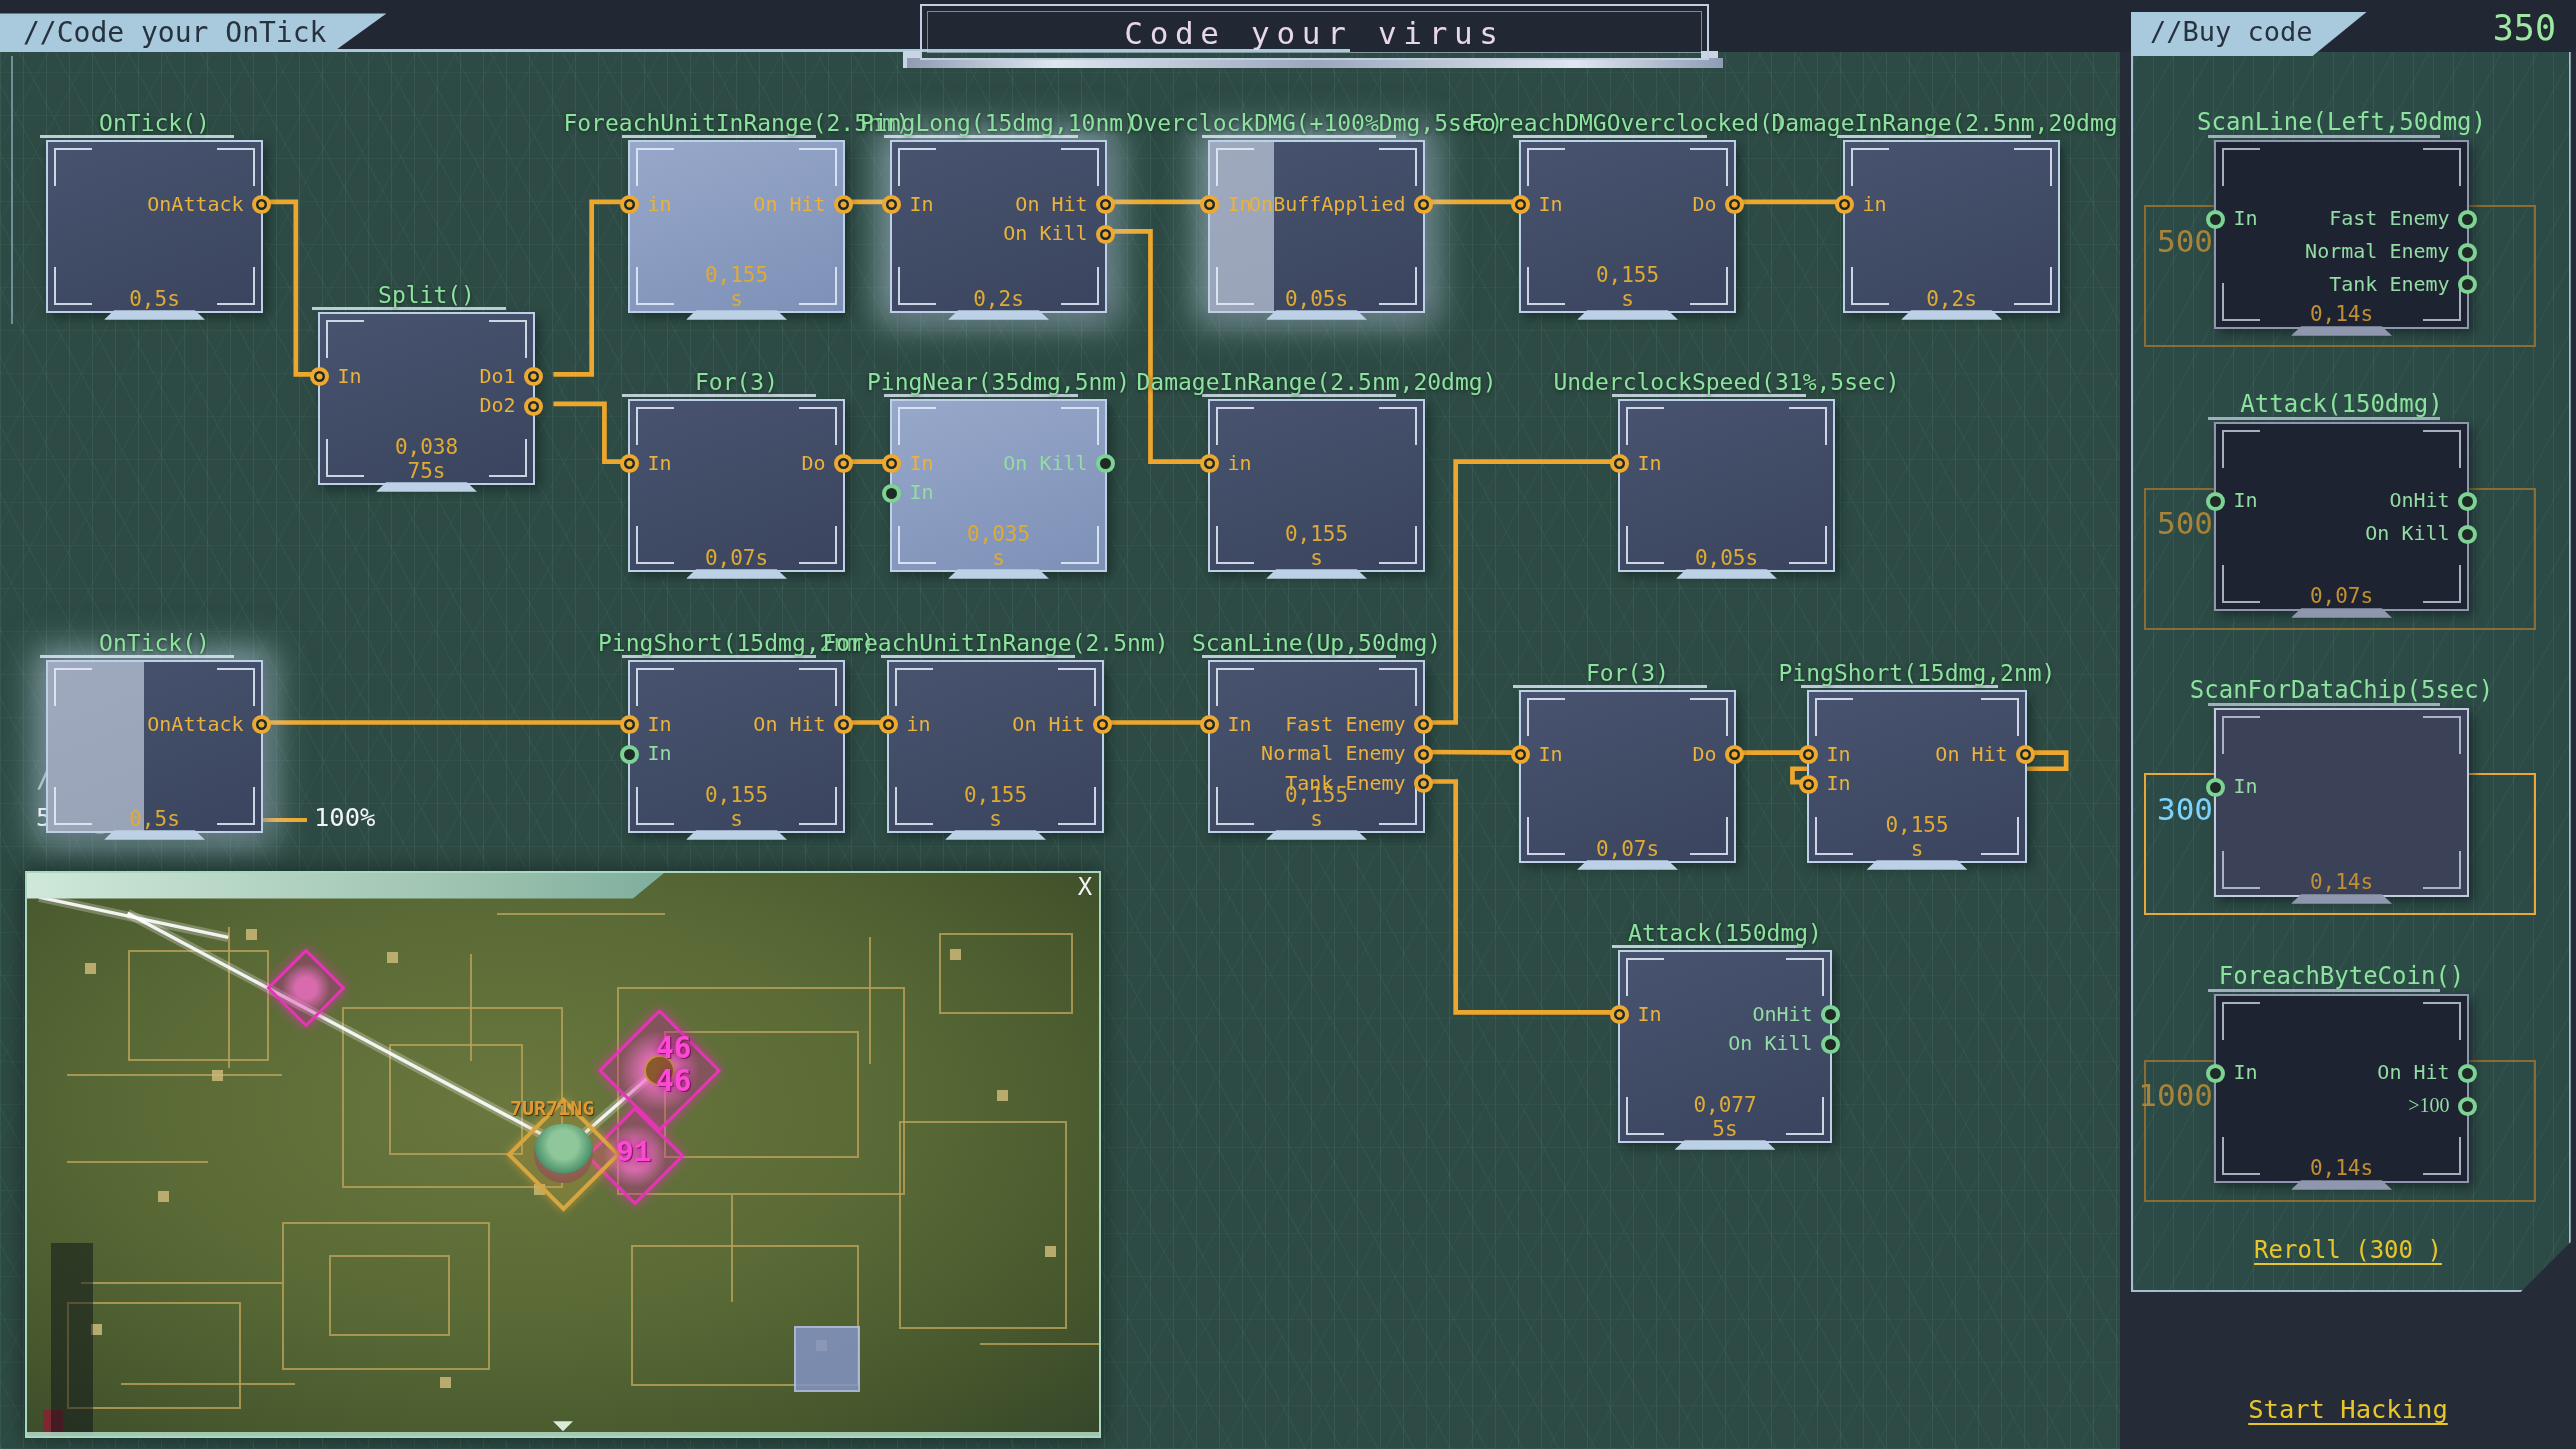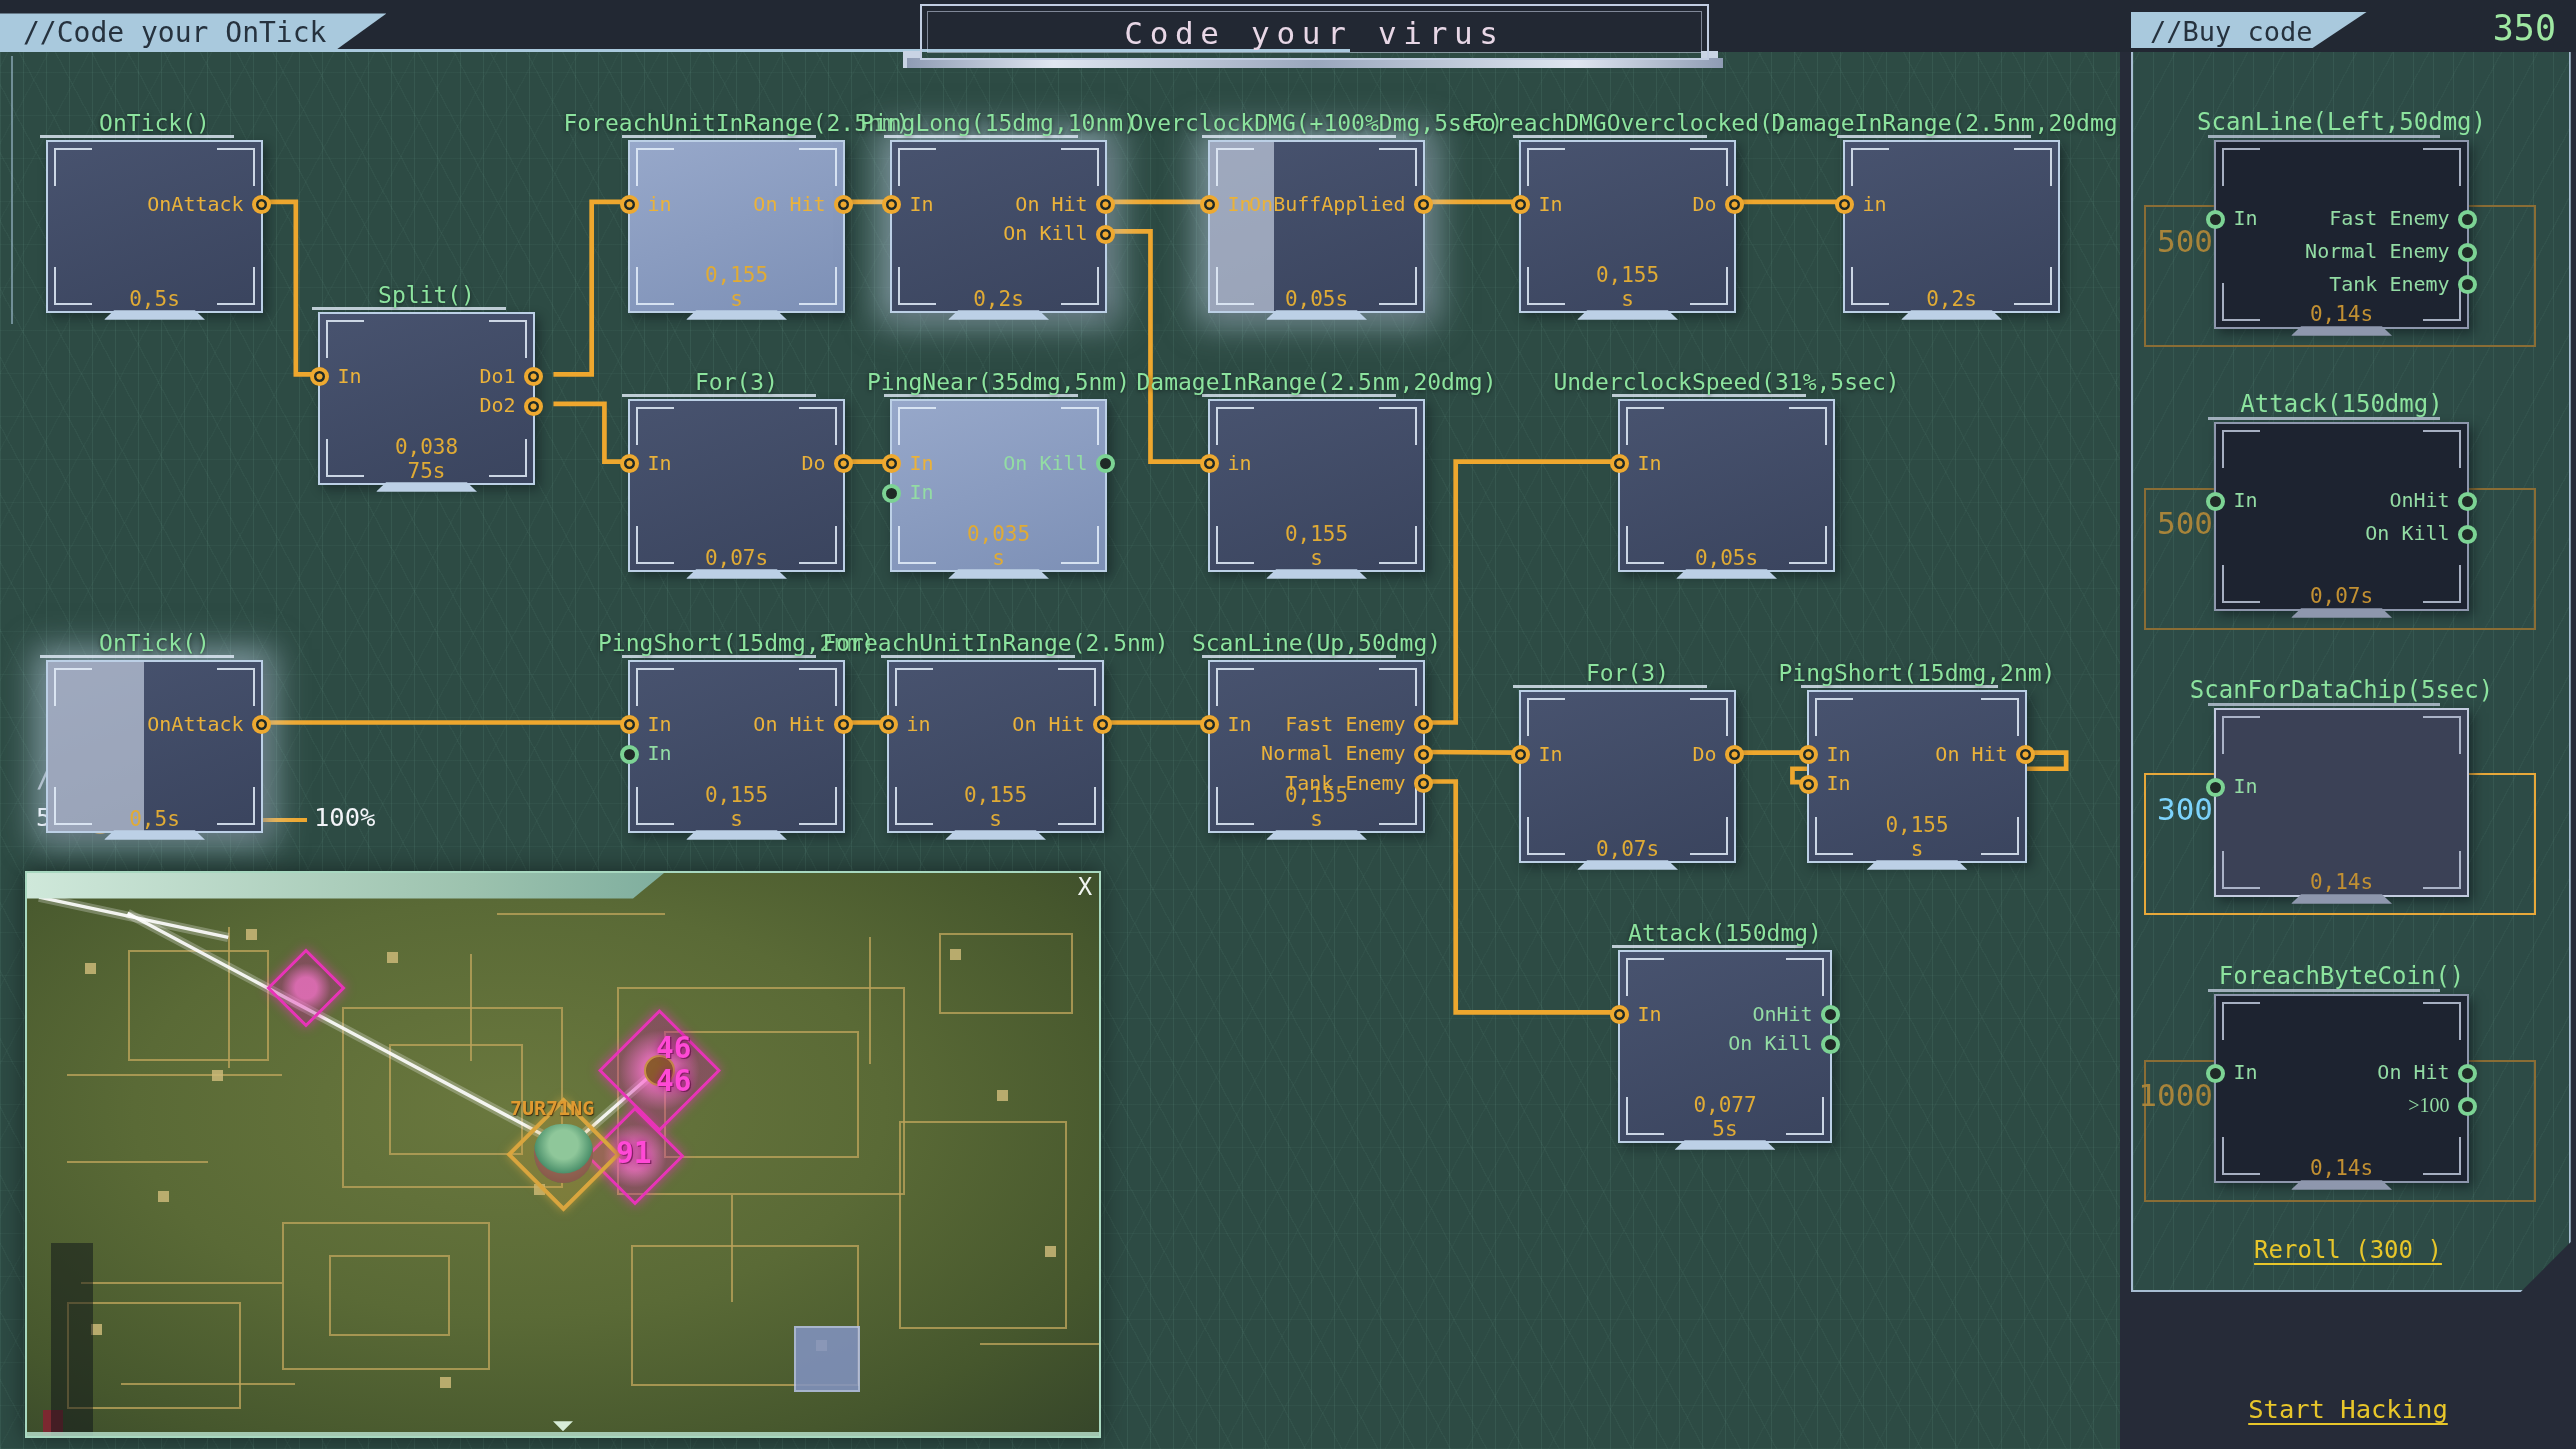--- a/index.html
+++ b/index.html
@@ -5,21 +5,21 @@
   html,body{margin:0;padding:0;background:#272c39;}
   body{width:2576px;height:1449px;position:relative;overflow:hidden;
        font-family:"DejaVu Sans Mono","Liberation Mono",monospace;}
   .abs{position:absolute;}
   
   #topbar{left:0;top:0;width:2576px;height:52px;background:#222833;z-index:30;}
   #top-underline{left:0;top:49px;width:1350px;height:3.4px;background:#a9c9dd;}
   .tab{background:#a9c9dd;color:#26323e;font-size:28px;line-height:39px;
        clip-path:polygon(0 0,100% 0,calc(100% - 54px) 100%,0 100%);padding:0 60px 0 23px;}
   #tab-code{left:0;top:13.4px;height:39px;}
-  #tab-buy{left:2131px;top:12px;height:36px;font-size:27px;padding:0 54px 0 19px;}
+  #tab-buy{left:2131px;top:12px;height:44px;font-size:27px;padding:0 54px 0 19px;}
   #credits{left:2442px;top:8px;width:114px;text-align:right;color:#9fe8a2;font-size:35px;}
   #center-title-box{left:920px;top:4px;width:789px;height:56px;border:2px solid #c2cee2;box-sizing:border-box;}
   #center-title-box:after{content:"";position:absolute;inset:4.7px;border:1.3px solid rgba(205,215,235,.55);}
   #center-title{width:100%;text-align:center;line-height:54px;color:#e8d7e6;font-size:31px;letter-spacing:6.7px;}
   #center-bar{left:907px;top:58px;width:816px;height:10px;background:linear-gradient(90deg,#8f9cb4,#dfe6f0 18%,#9aa7bd 50%,#dfe6f0 82%,#8f9cb4);}
   .endcap{top:51px;width:17.4px;height:17.4px;background:#c9d4e4;}
   
   #canvas-bg{left:0;top:50px;width:2120px;height:1399px;z-index:0;background-color:#2d4b44;
     background-image:
       repeating-linear-gradient(90deg,rgba(134,197,176,.10) 0 1.3px,transparent 1.3px 23px),
@@ -495,21 +495,21 @@
       <div class="diamond" style="left: 251px; top: 87px; width: 56px; height: 56px; border: 3.4px solid rgb(232, 51, 184); background: radial-gradient(circle, rgba(255, 106, 212, 0.75) 0px, rgba(255, 106, 212, 0.75) 30%, rgba(192, 31, 154, 0.35) 70%); box-shadow: rgba(232, 51, 184, 0.7) 0px 0px 12px;"></div>
       <div class="diamond" style="left: 589px; top: 154px; width: 87px; height: 87px; border: 3.4px solid rgb(232, 51, 184); background: radial-gradient(circle, rgba(255, 106, 212, 0.75) 0px, rgba(255, 106, 212, 0.75) 30%, rgba(192, 31, 154, 0.35) 70%); box-shadow: rgba(232, 51, 184, 0.7) 0px 0px 12px;">
         <div class="abs" style="left: 50%; top: 50%; width: 31px; height: 31px; margin: -15.4px 0px 0px -15.4px; border-radius: 50%; background: rgb(138, 90, 46); border: 2.7px solid rgb(200, 144, 72); box-sizing: border-box;"></div>
       </div>
       <div class="diamond" style="left: 573px; top: 248px; width: 70px; height: 70px; border: 3.4px solid rgb(232, 51, 184); background: radial-gradient(circle, rgba(255, 106, 212, 0.75) 0px, rgba(255, 106, 212, 0.75) 30%, rgba(192, 31, 154, 0.35) 70%); box-shadow: rgba(232, 51, 184, 0.7) 0px 0px 12px;"></div>
       <div class="diamond" style="left: 496px; top: 241px; width: 81px; height: 81px; border: 4px solid rgb(217, 165, 62); background: rgba(217, 165, 62, 0.22); box-shadow: rgba(217, 165, 62, 0.6) 0px 0px 9.4px;"></div>
       <div class="abs" style="left: 507px; top: 251px; width: 59px; height: 59px; border-radius: 46% 46% 50% 50%; background: radial-gradient(circle at 50% 35%, rgb(143, 199, 154) 0px, rgb(143, 199, 154) 30%, rgb(74, 143, 106) 60%, rgb(47, 107, 76) 100%); box-shadow: rgba(200, 60, 60, 0.55) 0px -9.4px 0px inset;"></div>
       <div id="turtle-label" style="left: 483px; top: 223px;">7UR71NG</div>
       <div class="dmg" style="left: 629px; top: 158px;">46</div>
       <div class="dmg" style="left: 629px; top: 191px;">46</div>
-      <div class="dmg" style="left: 589px; top: 263px;">91</div>
+      <div class="dmg" style="left: 589px; top: 263px; font-family: Liberation Mono, monospace;">91</div>
     </div>
   <div id="map-titlebar" class="abs"></div>
   <div id="map-close" class="abs">X</div>
   <div id="map-scroll" class="abs"></div>
   <div id="map-chevron" class="abs"></div>
 </div>
 
 <div id="sidebar" class="abs">
   <div id="shop-panel"></div>
   <div id="shop-items">

